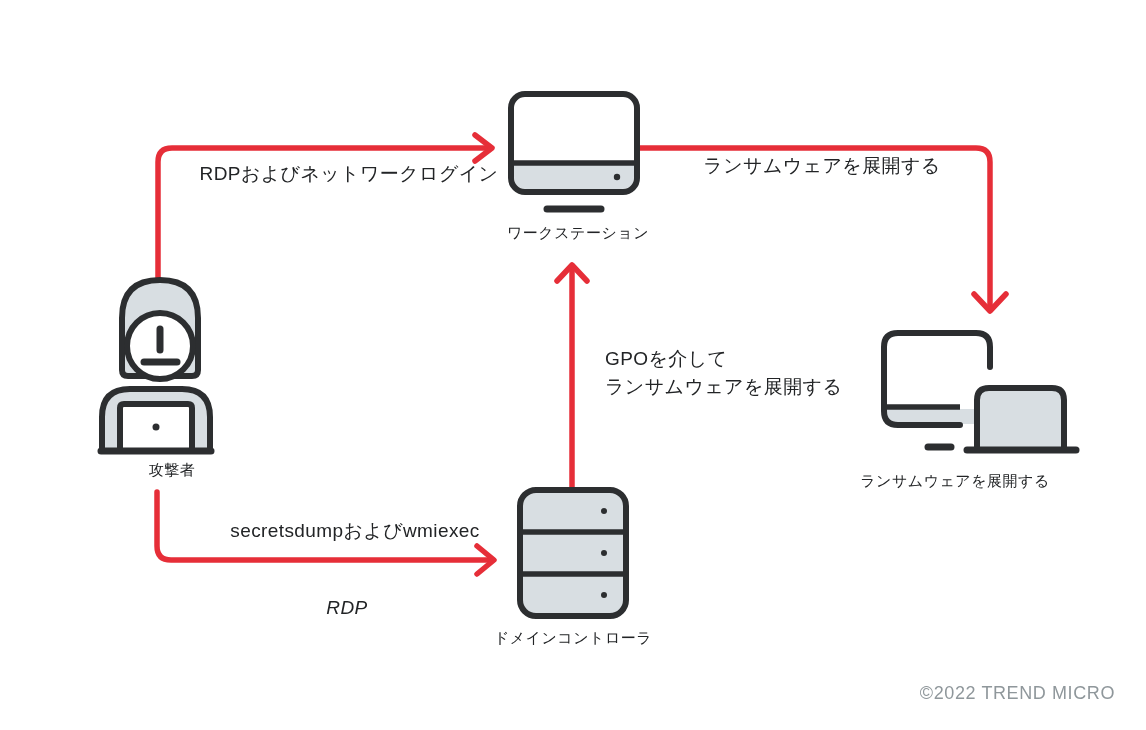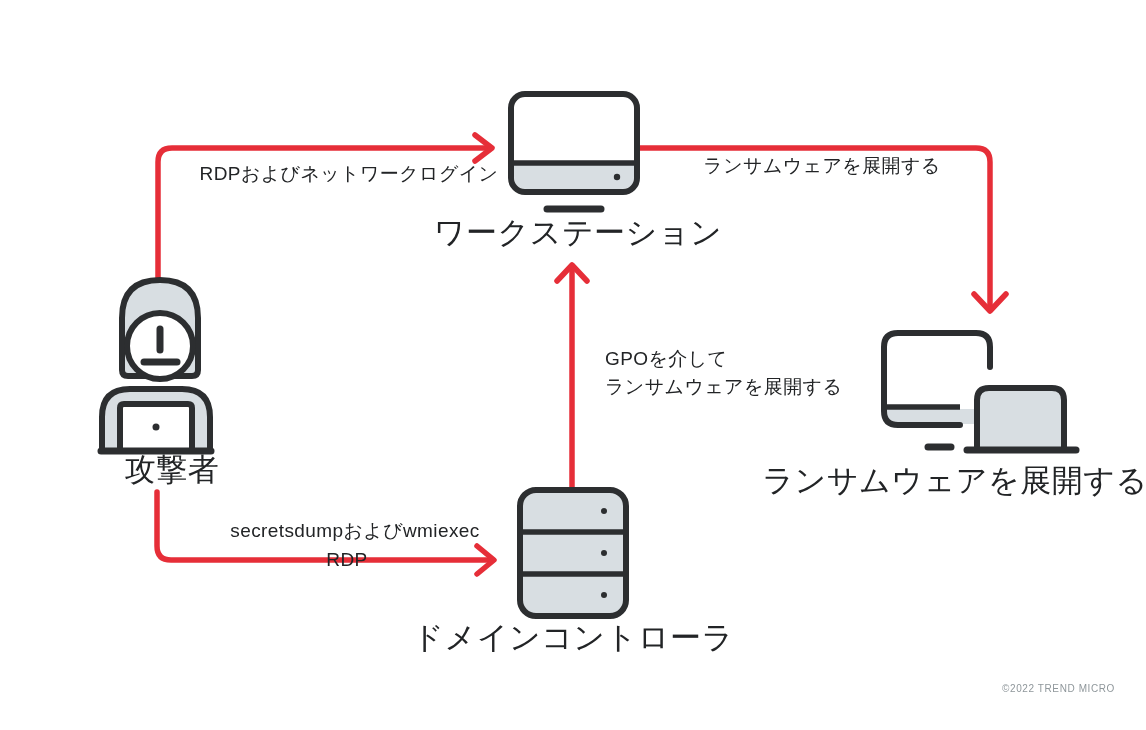--- a/index.html
+++ b/index.html
@@ -48,21 +48,21 @@
   .fill-gray { fill: var(--icon-fill); }
   .fill-white { fill: #ffffff; }
   .dot { fill: var(--icon-stroke); }
   .lbl {
     position: absolute;
     transform: translate(-50%, -50%);
     white-space: nowrap;
     color: var(--label-text);
   }
   .node-label {
-    font-size: 31px;
+    font-size: 15px;
     letter-spacing: 0.5px;
   }
   .edge-label {
     font-size: 19px;
     letter-spacing: 0.4px;
     margin-left: 29px;
   }
   .edge-label-block {
     position: absolute;
     transform: translateX(-50%);
@@ -80,21 +80,21 @@
     font-size: 19px;
     letter-spacing: 0.4px;
     white-space: nowrap;
     color: var(--label-text);
     margin-left: 12px;
   }
   #copyright {
     position: absolute;
     right: 31px;
     top: 683px;
-    font-size: 10px;
+    font-size: 18px;
     letter-spacing: 0.6px;
     color: var(--copyright-text);
     white-space: nowrap;
   }
 </style>
 </head>
 <body>
 
 <div id="stage">
 
@@ -179,17 +179,17 @@
     <div>ランサムウェアを展開する</div>
   </div>
 
   <div class="edge-label-block-left" style="left:593px; top:345px;">
     <div>GPOを介して</div>
     <div>ランサムウェアを展開する</div>
   </div>
 
   <div class="lbl edge-label" style="left:326px; top:531px;">secretsdumpおよびwmiexec</div>
 
-  <div class="lbl edge-label" style="left:318px; top:560px;">RDP</div>
+  <div class="lbl edge-label" style="left:318px; top:608px;font-style:italic;">RDP</div>
 
   <div id="copyright">©2022 TREND MICRO</div>
 
 </div>
 
 </body></html>

